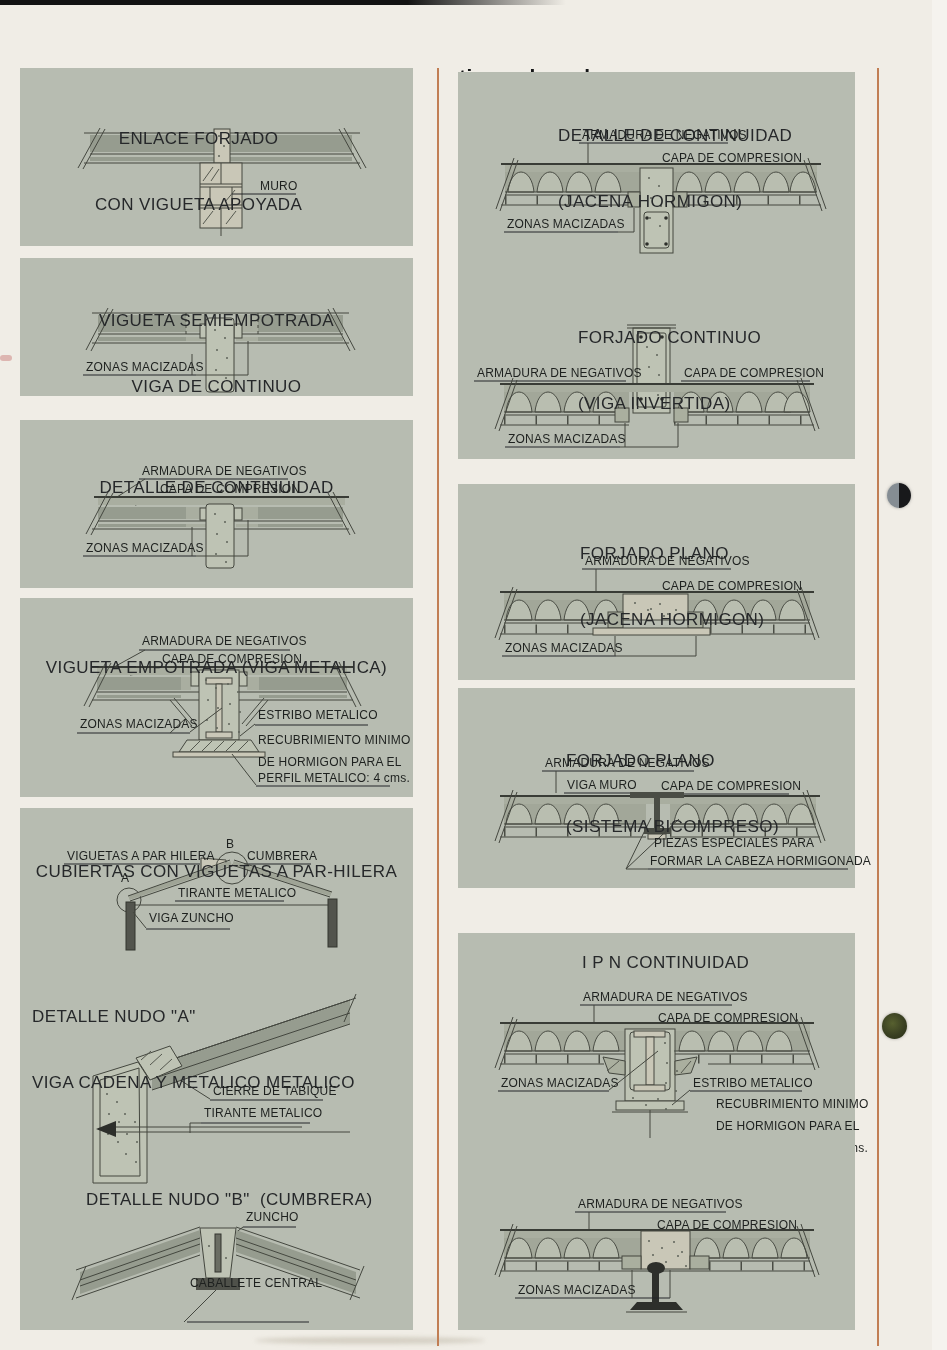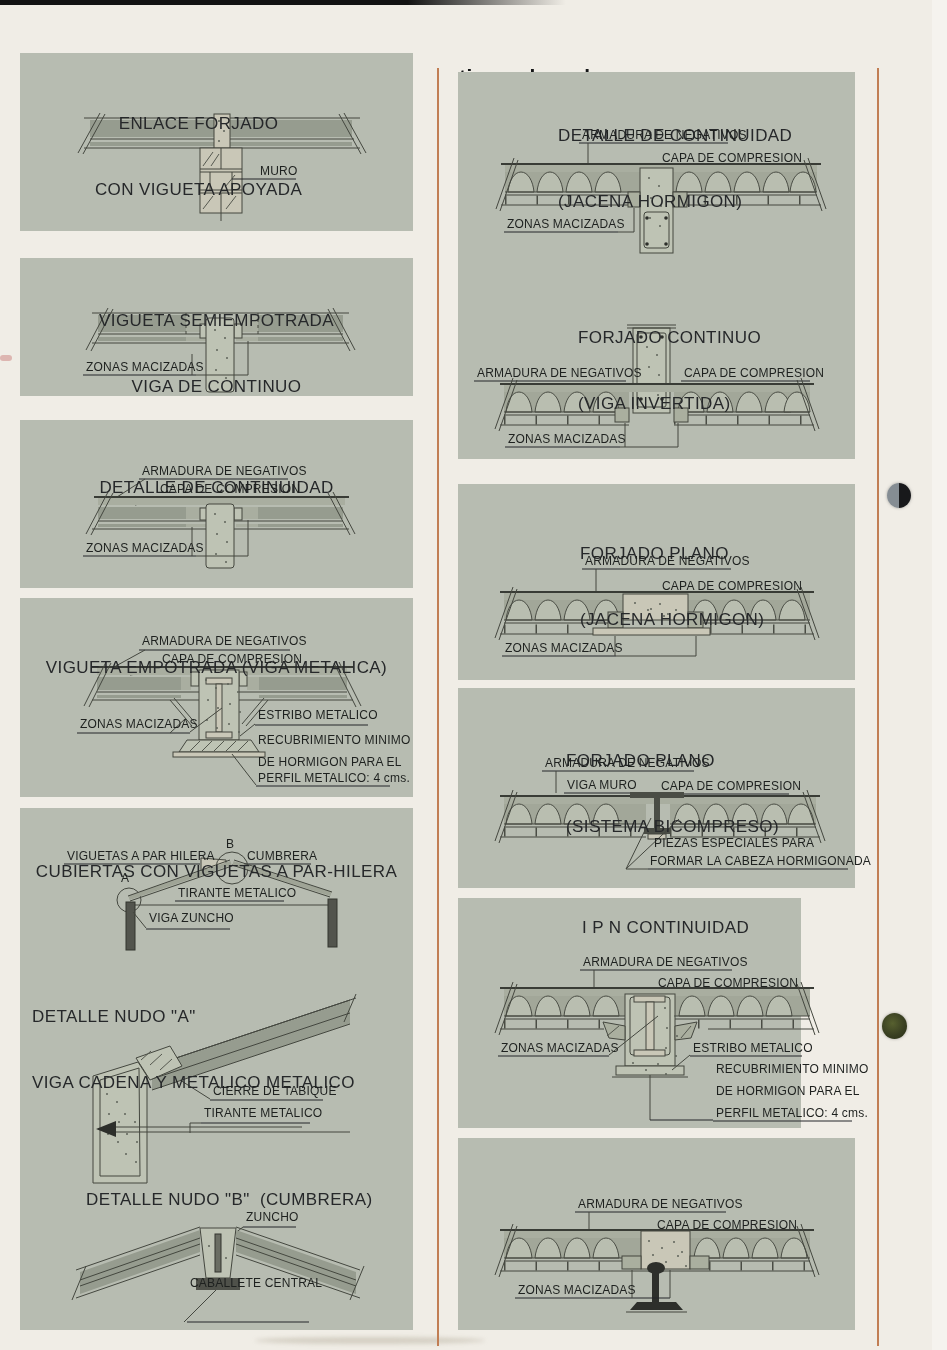--- a/index.html
+++ b/index.html
@@ -83,21 +83,21 @@
   <div class="hdr r">
     <div>tipos de enlace</div>
     <div>de las viguetas semi-resistentes</div>
   </div>
 
   <div class="vline mid"></div>
   <div class="vline right"></div>
   <div class="hole h1"></div>
   <div class="hole h2"></div>
 
-  <section class="panel" style="left:20px;top:53px;width:393px;height:178px">
+  <section class="panel" style="left:20px;top:68px;width:393px;height:178px">
     <svg width="393" height="178" viewBox="0 0 393 178">
       <line class="ln" x1="64" y1="65" x2="340" y2="65"></line>
       <rect class="fdk" x="70" y="67" width="124" height="17"></rect>
         <rect class="fdk" x="210" y="67" width="122" height="17"></rect>
       <line class="ln" x1="70" y1="86" x2="334" y2="86"></line>
       <rect class="fdk" x="70" y="89" width="124" height="4"></rect>
         <rect class="fdk" x="210" y="89" width="122" height="4"></rect>
       <line class="ln" x1="64" y1="95" x2="340" y2="95"></line>
       <rect class="flt" x="194" y="61" width="16" height="34"></rect>
       <circle class="dot" cx="199" cy="68" r="1"></circle>
@@ -523,21 +523,21 @@
       <div>FORJADO PLANO</div>
       <div>(SISTEMA BICOMPRESO)</div>
     </div>
     <div class="lbl" style="left:87px;top:69px">ARMADURA DE NEGATIVOS</div>
     <div class="lbl" style="left:109px;top:91px">VIGA MURO</div>
     <div class="lbl" style="left:203px;top:92px">CAPA DE COMPRESION</div>
     <div class="lbl" style="left:196px;top:149px">PIEZAS ESPECIALES PARA</div>
     <div class="lbl" style="left:192px;top:167px">FORMAR LA CABEZA HORMIGONADA</div>
   </section>
 
-  <section class="panel" style="left:458px;top:898px;width:343px;height:230px">
+  <section class="panel" style="left:458px;top:933px;width:397px;height:230px">
     <svg width="397" height="230" viewBox="0 0 397 230">
       <line class="ul" x1="122" y1="72" x2="274" y2="72"></line>
         <line class="ln" x1="136" y1="72" x2="136" y2="90"></line>
       <line class="ul" x1="197" y1="93" x2="331" y2="93"></line>
       <line class="ln2" x1="42" y1="90" x2="356" y2="90"></line>
       <rect class="fst" x="46" y="91" width="306" height="7"></rect>
       <rect class="spand" x="46" y="98" width="121" height="20"></rect>
         <rect class="spand" x="217" y="98" width="135" height="20"></rect>
       <use href="#arow" x="48" y="98" class="arch"></use>
         <use href="#arow" x="221" y="98" class="arch"></use>

